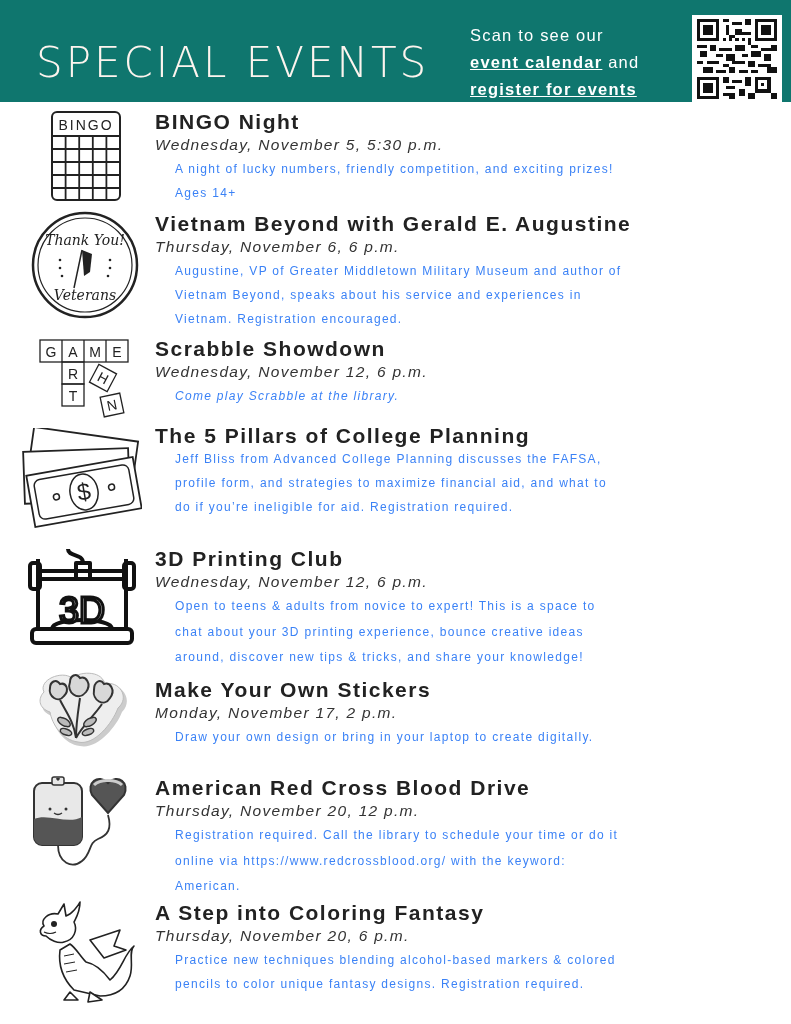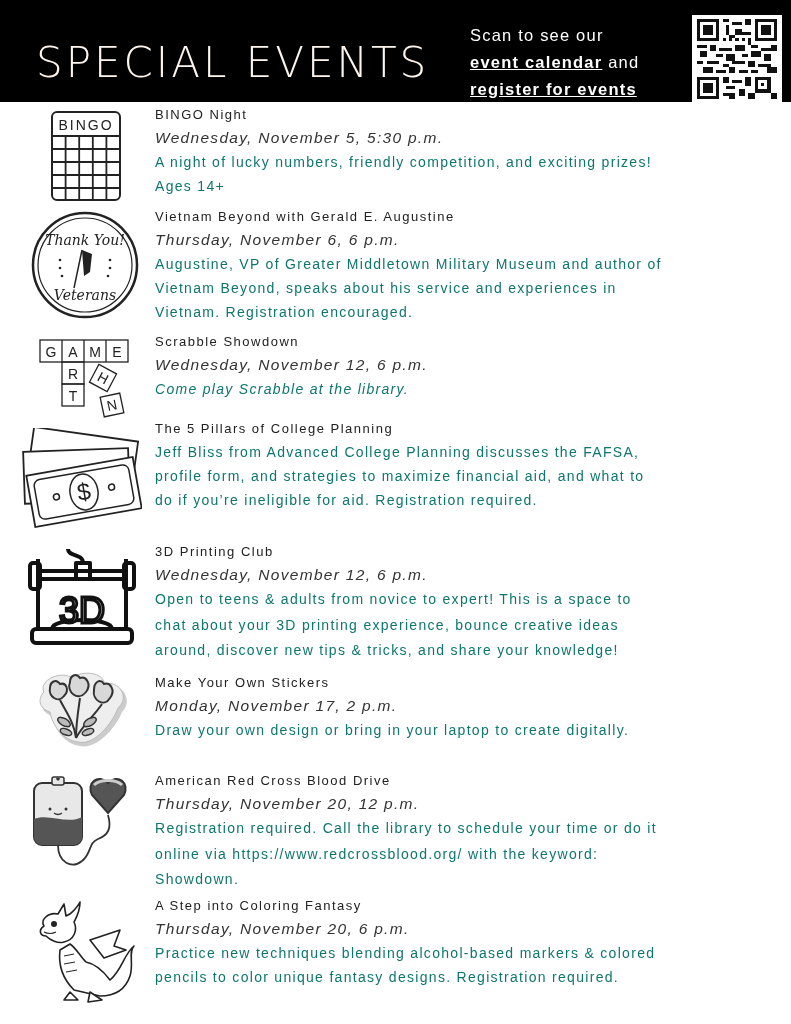--- a/index.html
+++ b/index.html
@@ -1,31 +1,31 @@
 <!DOCTYPE html>
 <html><head>
 <meta charset="utf-8">
 <style>
   html, body { margin: 0; padding: 0; background: #ffffff; }
   body { width: 791px; height: 1024px; position: relative; overflow: hidden;
          font-family: "Liberation Sans", "DejaVu Sans", sans-serif; color: #222; }
 
-  .header { position: absolute; left: 0; top: 0; width: 791px; height: 102px; background: #000000; }
+  .header { position: absolute; left: 0; top: 0; width: 791px; height: 102px; background: #0f766e; }
   .header-title { position: absolute; left: 36px; top: 38px; font-size: 42px; letter-spacing: 3px;
                   color: #fdf4ee; font-weight: 300; font-family: "DejaVu Sans", sans-serif; }
   .scan-text { position: absolute; left: 470px; top: 22px; width: 210px; text-align: left;
                color: #fff; font-size: 16.5px; line-height: 27px; letter-spacing: 1.2px; }
   .scan-text b { font-weight: bold; text-decoration: underline; }
   .qr-box { position: absolute; left: 692px; top: 15px; width: 90px; height: 87px; background: #fff; }
   .qr-box svg { position: absolute; left: 5px; top: 4px; }
 
   .event { position: absolute; left: 155px; width: 630px; }
-  .ev-title { font-weight: normal; font-size: 13px; letter-spacing: 1.5px; color: #222; line-height: 22px; }
+  .ev-title { font-weight: bold; font-size: 21px; letter-spacing: 1.5px; color: #222; line-height: 22px; margin-top: 7px; }
   .ev-date { font-style: italic; font-size: 15.5px; letter-spacing: 1.3px; color: #333; line-height: 24px; }
-  .ev-desc { font-size: 14px; letter-spacing: 1.3px; color: #0f766e; line-height: 24px; }
+  .ev-desc { font-size: 12px; letter-spacing: 1.3px; color: #3b82f6; line-height: 24px; margin-left: 20px; }
   .ev-desc.italic { font-style: italic; }
   .ev-desc.loose { line-height: 25.5px; }
 
   .icon { position: absolute; }
 </style>
 </head>
 <body>
 
 <div class="header">
   <div class="header-title">SPECIAL EVENTS</div>
@@ -279,21 +279,21 @@
   <div class="ev-title">Make Your Own Stickers</div>
   <div class="ev-date">Monday, November 17, 2 p.m.</div>
   <div class="ev-desc">Draw your own design or bring in your laptop to create digitally.</div>
 </div>
 
 <div class="event" style="top:770px">
   <div class="ev-title">American Red Cross Blood Drive</div>
   <div class="ev-date">Thursday, November 20, 12 p.m.</div>
   <div class="ev-desc loose">Registration required. Call the library to schedule your time or do it</div>
   <div class="ev-desc loose">online via https://www.redcrossblood.org/ with the keyword:</div>
-  <div class="ev-desc loose">Showdown.</div>
+  <div class="ev-desc loose">American.</div>
 </div>
 
 <div class="event" style="top:895px">
   <div class="ev-title">A Step into Coloring Fantasy</div>
   <div class="ev-date">Thursday, November 20, 6 p.m.</div>
   <div class="ev-desc">Practice new techniques blending alcohol-based markers &amp; colored</div>
   <div class="ev-desc">pencils to color unique fantasy designs. Registration required.</div>
 </div>
 
 </body></html>

